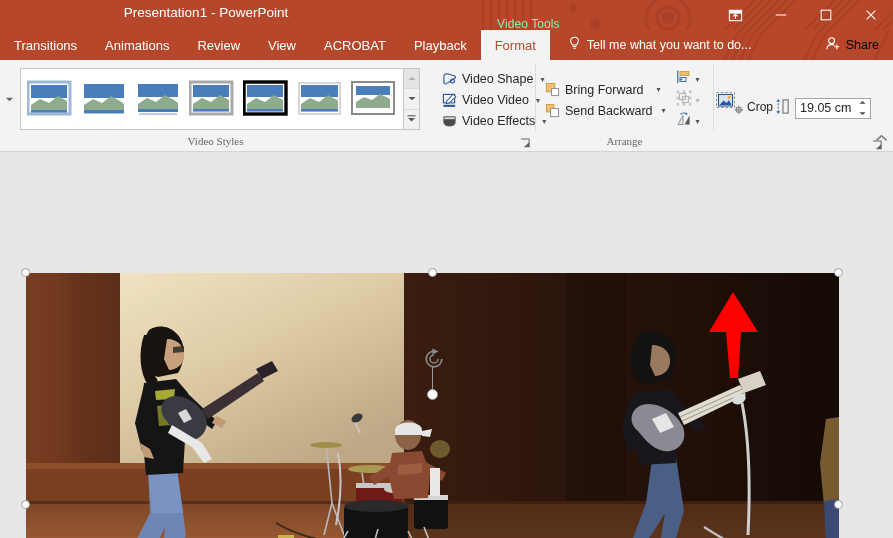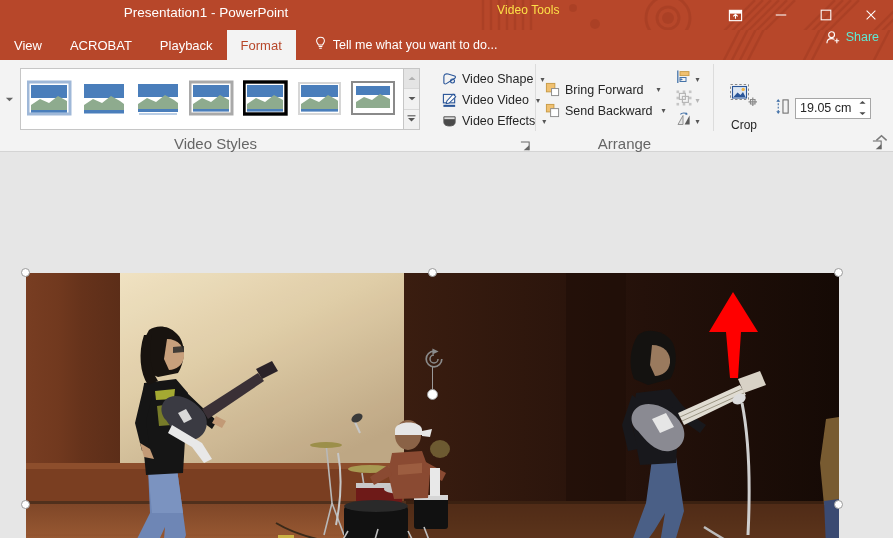--- a/index.html
+++ b/index.html
@@ -18,22 +18,22 @@
     background: #b7472a;
     overflow: hidden;
   }
   .tb-deco { position: absolute; top: 0; right: 0; height: 30px; width: 420px; opacity: .5; }
   .tb-title {
     position: absolute; left: 0; right: 0; top: 5px;
     text-align: center; color: #fff; font-size: 13.5px;
     width: 380px; margin-left: 16px;
   }
   .tb-ctxlabel {
-    position: absolute; left: 497px; top: 3px;
-    color: #fde047; font-size: 12px; letter-spacing: .1px;
+    position: absolute; left: 497px; top: 17px;
+    color: #86efac; font-size: 12px; letter-spacing: .1px;
   }
   .winbtns { position: absolute; right: 0; top: 0; height: 30px; display: flex; }
   .winbtn {
     width: 45px; height: 30px; display: flex; align-items: center; justify-content: center;
     color: #fff;
   }
   .winbtn svg { display: block; }
 
   
   .tabstrip {
@@ -47,35 +47,36 @@
     color: #fff; font-size: 13px; white-space: nowrap;
   }
   .tab.active { background: #f3f3f3; color: #b7472a; }
   .tellme {
     position: relative; z-index: 2;
     display: flex; align-items: center; gap: 6px;
     margin-left: 10px; color: #fff; font-size: 12.5px; padding: 0 8px;
   }
   .share {
     position: absolute; right: 6px; top: 0; height: 30px; z-index: 3;
-    display: flex; align-items: flex-start; gap: 5px; color: #5eead4; font-size: 12.5px;
+    display: flex; align-items: center; gap: 5px; color: #000000; font-size: 12.5px;
     padding: 0 8px;
   }
 
   
   .ribbon {
     position: relative; height: 92px; background: #f3f3f3;
     border-bottom: 1px solid #d4d4d4;
     display: flex; align-items: stretch;
   }
   .rgroup { position: relative; display: flex; flex-direction: column; }
   .rgroup-body { flex: 1; display: flex; align-items: center; padding: 3px 0 0 0; }
   .rgroup-label {
-    height: 16px; text-align: center; font-size: 15px; color: #666;
+    height: 16px; text-align: center; font-size: 11px; color: #666;
     position: relative;
+    font-family: Liberation Serif, serif;
   }
   .rsep { width: 1px; background: #dcdcdc; margin: 4px 0 20px 0; }
   .dialog-launcher {
     position: absolute; right: 4px; bottom: 1px; width: 12px; height: 12px;
   }
 
   
   .gallery-outer { display: flex; align-items: center; height: 100%; padding-left: 2px; }
   .gal-left-chevron { width: 14px; display:flex; align-items:center; justify-content:center; height: 100%; }
   .gallery {
@@ -107,21 +108,21 @@
   .caret { font-size: 8px; color: #555; margin-left: 2px; }
 
   
   .iconcol { display: flex; flex-direction: column; justify-content: center; height: 100%; padding-top: 2px;}
   .icobtn {
     display: flex; align-items: center; gap: 2px; height: 21px; padding: 0 3px;
   }
 
   
   .cropbtn {
-    width: 48px; height: 58px; display: flex; flex-direction: column;
+    width: 48px; height: 58px; display: flex; 
     align-items: center; justify-content: center; gap: 2px;
     font-size: 12px; color: #262626; margin-left: 6px; text-align: center;
   }
   .sizefields { display: flex; flex-direction: column; gap: 5px; margin-left: 6px; padding-top: 2px; }
   .sizerow { display: flex; align-items: center; gap: 4px; }
   .spin {
     display: flex; align-items: center; width: 76px; height: 21px;
     border: 1px solid #a6a6a6; background: #fff;
   }
   .spin input {
@@ -197,20 +198,23 @@
     </div>
   </div>
 
   <div class="tabstrip">
     <svg class="tabstrip-deco" viewBox="0 0 420 60" preserveAspectRatio="none">
       <g stroke="#a03b22" stroke-width="2.5" fill="none">
         <path d="M250 62 L282 0 M258 62 L290 0 M266 62 L298 0 M274 62 L306 0"></path>
         <path d="M330 62 L362 0 M338 62 L370 0 M400 62 L432 0"></path>
       </g>
     </svg>
+    <div class="tab">Transitions</div>
+    <div class="tab">Animations</div>
+    <div class="tab">Review</div>
     <div class="tab">View</div>
     <div class="tab">ACROBAT</div>
     <div class="tab">Playback</div>
     <div class="tab active">Format</div>
     <div class="tellme">
       <span>
         <svg width="13" height="15" viewBox="0 0 14 16">
             <path d="M7 1.2 C4.4 1.2 2.8 3.1 2.8 5.2 C2.8 7 4.2 8.1 4.8 9.5 L9.2 9.5 C9.8 8.1 11.2 7 11.2 5.2 C11.2 3.1 9.6 1.2 7 1.2 Z" fill="none" stroke="#fff" stroke-width="1.1"></path>
             <path d="M5 11.3 H9 M5.6 13.2 H8.4" stroke="#fff" stroke-width="1.1"></path>
           </svg>

